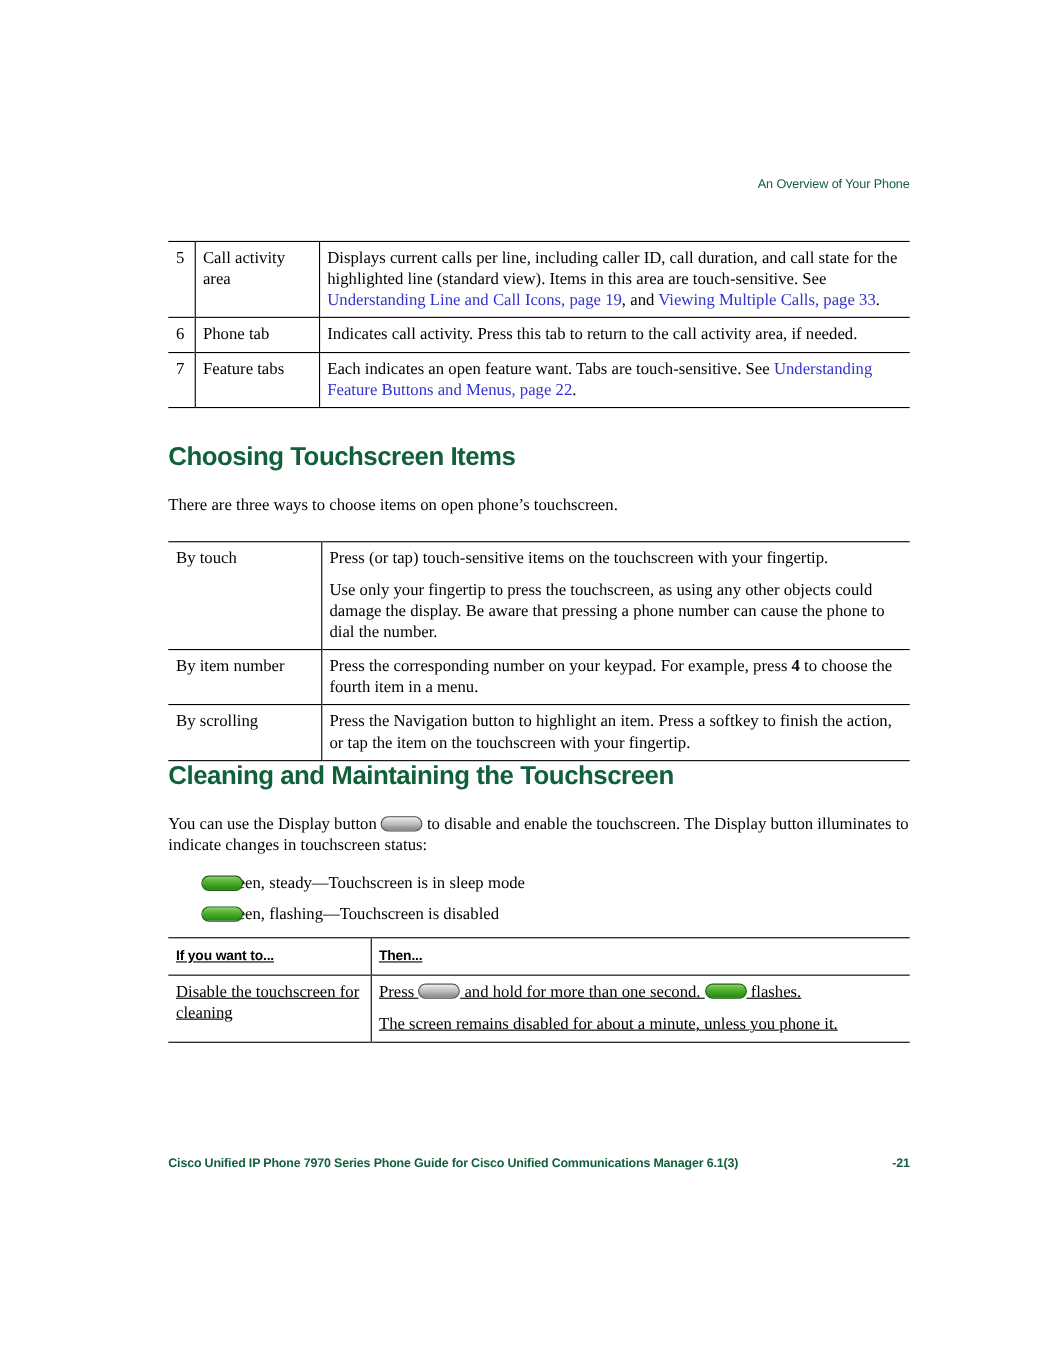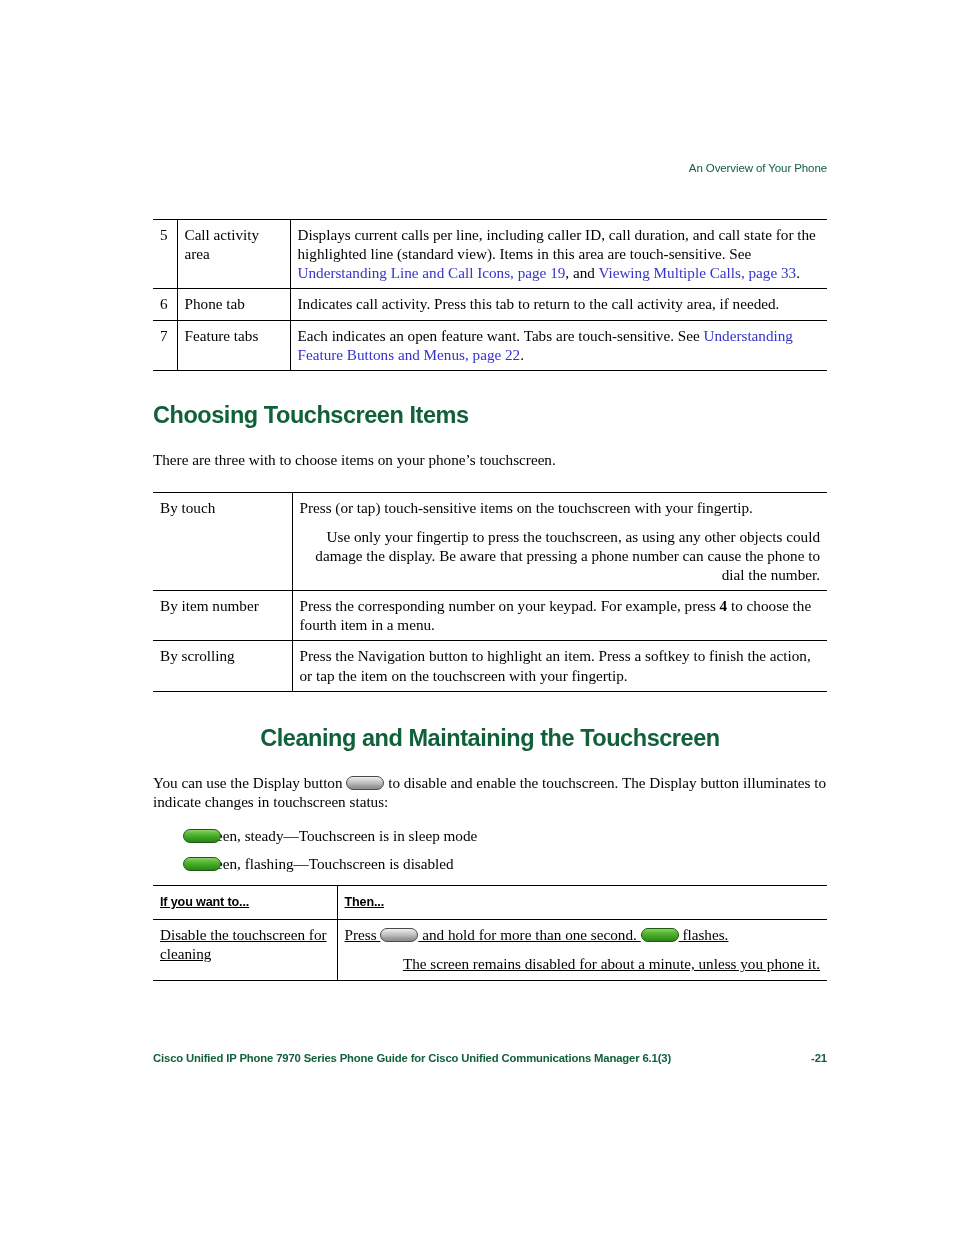--- a/index.html
+++ b/index.html
@@ -79,21 +79,21 @@
 
   .num {
     font-family: "Liberation Sans", sans-serif;
     font-weight: bold;
     font-size: 13px;
     padding-left: 4px;
     padding-right: 4px;
   }
 
   p.cellp { margin: 0; }
-  p.cellp + p.cellp { margin-top: 10px; text-align: right; }
+  p.cellp + p.cellp { margin-top: 10px; }
 
   a.xref, .xref {
     color: #3333CC;
     text-decoration: none;
   }
 
   .bold-inline { font-weight: bold; }
 
   
   h2.sect {
@@ -209,21 +209,21 @@
             <p class="cellp">
               <span>Each indicates an open feature want. Tabs are touch-sensitive. See </span><span class="xref">Understanding Feature Buttons and Menus, page 22</span><span>.</span>
             </p>
           </td>
         </tr>
       </tbody>
     </table>
 
     <h2 class="sect" style="margin-top:31px;">Choosing Touchscreen Items</h2>
 
-    <p class="body" style="margin-top:21px;">There are three with to choose items on your phone’s touchscreen.</p>
+    <p class="body" style="margin-top:21px;">There are three ways to choose items on open phone’s touchscreen.</p>
 
     <table class="doc" style="margin-top:22px;">
       <colgroup>
         <col style="width:139px">
         <col style="width:535px">
       </colgroup>
       <tbody>
 
         <tr class="rule">
           <td>By touch</td>
@@ -244,21 +244,21 @@
 
         <tr class="rule botrule">
           <td>By scrolling</td>
           <td class="vline">
             <p class="cellp">Press the Navigation button to highlight an item. Press a softkey to finish the action, or tap the item on the touchscreen with your fingertip.</p>
           </td>
         </tr>
       </tbody>
     </table>
 
-    <h2 class="sect" style="margin-top:33px;text-align:center;">Cleaning and Maintaining the Touchscreen</h2>
+    <h2 class="sect" style="">Cleaning and Maintaining the Touchscreen</h2>
 
     <p class="body" style="margin-top:21px;">
       <span>You can use the Display button </span><span class="pill gray"></span><span> to disable and enable the touchscreen. The Display button illuminates to indicate changes in touchscreen status:</span>
     </p>
 
     <ul class="statuslist" style="margin-top:14px;">
       <li>
         <span class="pill green"></span>
         <span>Green, steady—Touchscreen is in sleep mode</span>
       </li>

